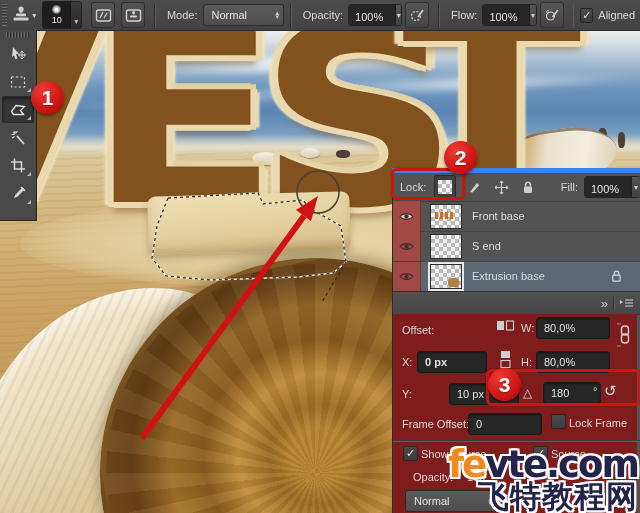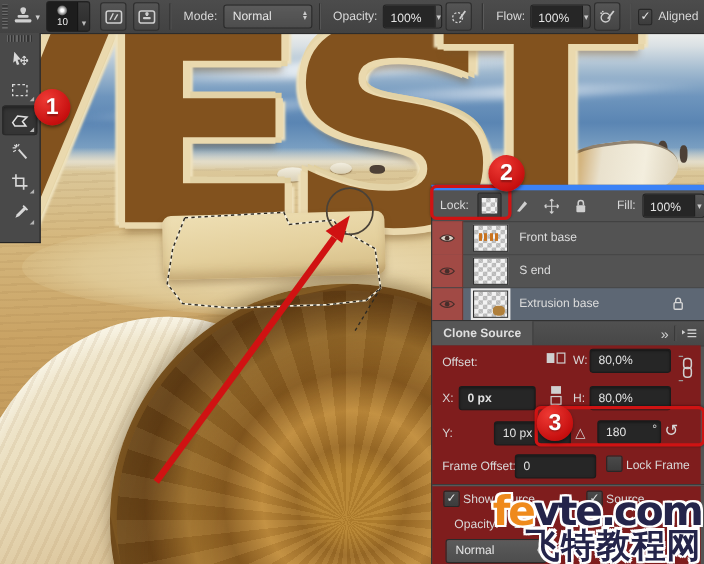--- a/index.html
+++ b/index.html
@@ -344,21 +344,20 @@
         <svg width="15" height="11" viewBox="0 0 14 10">
           <path d="M1 5 C3.6 1.4 10.4 1.4 13 5 C10.4 8.6 3.6 8.6 1 5 Z" fill="none" stroke="#472e2b" stroke-width="1"></path>
           <circle cx="7" cy="5" r="2" fill="#472e2b"></circle>
         </svg>
       </div>
       <div class="thumb checker"></div>
       <span class="lname">S end</span>
     </div>
 
     <div class="tabbar">
-      <div class="tab">Clone Source</div>
       <div class="right">
         <span style="font-size:13px;">»</span>
         <div class="tabdiv"></div>
         <svg width="14" height="10" viewBox="0 0 14 10" style="margin-right:7px;">
           <path d="M0 2l3 2-3 2z" fill="#cfcfcf"></path>
           <path d="M5 2h8M5 5h8M5 8h8" stroke="#cfcfcf" stroke-width="1.2"></path>
         </svg>
       </div>
     </div>
 

